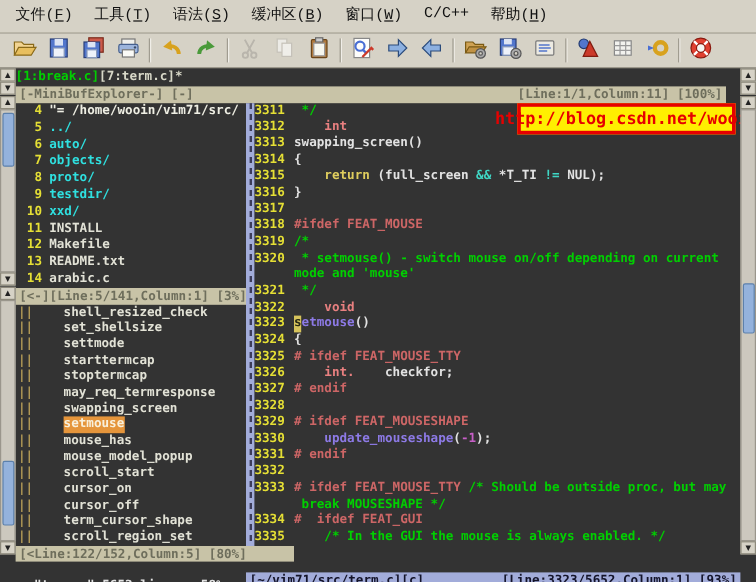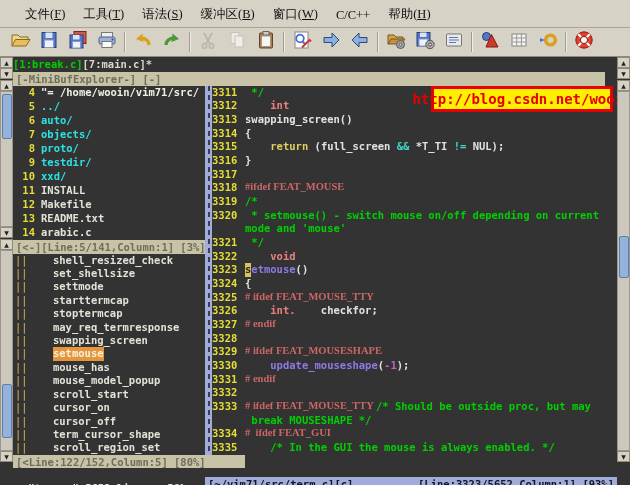--- a/index.html
+++ b/index.html
@@ -1,21 +1,21 @@
 <!DOCTYPE html>
 <html><head>
 <meta charset="utf-8">
 <style>
   html,body{margin:0;padding:0;background:#777;}
   .screen{position:relative;width:630px;height:485px;background:#333;overflow:hidden;
           font-family:"DejaVu Sans Mono",monospace;}
   
   .menubar{position:absolute;left:0;top:0;width:630px;height:28px;background:#d6d2c6;
-           border-bottom:1px solid #a8a496;display:flex;align-items:flex-end;padding-left:16px;
-           font-family:Liberation Serif, serif;font-size:12.5px;color:#111;box-sizing:border-box;}
+           border-bottom:1px solid #a8a496;display:flex;align-items:flex-start;padding-left:4px;
+           font-family:Liberation Mono, monospace;font-size:12.5px;color:#111;box-sizing:border-box;}
   .menu-item{padding:4px 9px;white-space:nowrap;}
   .menu-item u{text-decoration:underline;}
   .toolbar{position:absolute;left:0;top:28px;width:630px;height:29px;background:#d6d2c6;
            border-bottom:1px solid #8e8a7e;display:flex;align-items:center;padding-left:5px;box-sizing:border-box;}
   .tbtn{width:29px;height:26px;display:flex;align-items:center;justify-content:center;}
   .tbtn.disabled{opacity:.8;}
   .tsep{width:1px;height:20px;background:#a09c90;margin:0 3px;box-shadow:1px 0 0 #f0eee8;}
   
   .vimbg{position:absolute;left:0;top:57px;width:630px;height:428px;background:#333;}
   .vtext{font-size:10.5px;font-weight:bold;white-space:pre;line-height:normal;}
@@ -42,21 +42,21 @@
   .taglist-status{left:13px;top:455px;width:232px;height:13px;}
   .separator{position:absolute;left:205px;top:85.5px;width:7px;height:369.5px;
              background-color:var(--st-active,#a2acda);
              background-image:repeating-linear-gradient(180deg,#3c3c5a 0 5px,transparent 5px 9px);
              background-size:2px 100%;background-repeat:no-repeat;background-position:2.5px 0;}
   .code{position:absolute;left:212px;top:85.5px;width:405px;height:369.5px;overflow:hidden;}
   .c-row{height:13.68px;display:flex;}
   .c-lnum{width:33px;flex:none;color:var(--lnum,#e5df35);}
   .tk-n{color:#e2e2e2;}
   .tk-c{color:var(--green,#00d000);}
-  .tk-p{color:#cd6666;font-family:Liberation Serif, serif;}
+  .tk-p{color:#cd6666;}
   .tk-t{color:#e88080;}
   .tk-s{color:#e0ce5e;text-align:center;}
   .tk-o{color:#3fd7c5;}
   .tk-f{color:#8d7ae6;}
   .tk-m{color:#c75fc7;}
   .tk-cur{background:var(--cursor,#d6c35c);color:#2a2a16;}
   .code-status{left:205px;top:455px;width:412px;height:13px;margin-top:22px;}
   .cmdline{position:absolute;left:0;top:468px;width:630px;height:17px;color:#e2e2e2;padding:2px 0 0 3px;box-sizing:border-box;}
   .url-box{position:absolute;left:431px;top:86px;width:182px;height:26px;box-sizing:border-box;
            background:var(--url-bg,#ffef00);border:3px solid var(--url-border,#e60000);
@@ -214,24 +214,25 @@
         <span><svg width="22" height="22" viewBox="0 0 22 22">
             <circle cx="11" cy="11" r="8.2" fill="#e04030" stroke="#8a1a10"></circle>
             <path d="M5.3 5.3l3 3M16.7 5.3l-3 3M5.3 16.7l3-3M16.7 16.7l-3-3" stroke="#ffffff" stroke-width="2"></path>
             <circle cx="11" cy="11" r="3.6" fill="#f6f6f2" stroke="#8a1a10"></circle>
           </svg></span>
       </span>
     </div>
 
   <div class="vimbg"></div>
 
-  <div class="mbe-line vtext"><span class="buf-current">[1:break.c]</span><span class="buf-other">[7:main.c]*</span></div>
+  <div class="mbe-line vtext"><span class="buf-current">[1:break.c]</span><span class="buf-other">[7:term.c]*</span></div>
 
   <div class="statusline mbe-status vtext">
     <span class="left">[-MiniBufExplorer-] [-]</span>
+    <span class="right">[Line:1/1,Column:11] [100%]</span>
   </div>
 
   <div class="explorer vtext" id="explorer"><div class="x-row"><span class="x-lnum"> 4</span><span class="x-header">"= /home/wooin/vim71/src/</span></div><div class="x-row"><span class="x-lnum"> 5</span><span class="x-dir">../</span></div><div class="x-row"><span class="x-lnum"> 6</span><span class="x-dir">auto/</span></div><div class="x-row"><span class="x-lnum"> 7</span><span class="x-dir">objects/</span></div><div class="x-row"><span class="x-lnum"> 8</span><span class="x-dir">proto/</span></div><div class="x-row"><span class="x-lnum"> 9</span><span class="x-dir">testdir/</span></div><div class="x-row"><span class="x-lnum">10</span><span class="x-dir">xxd/</span></div><div class="x-row"><span class="x-lnum">11</span><span class="x-file">INSTALL</span></div><div class="x-row"><span class="x-lnum">12</span><span class="x-file">Makefile</span></div><div class="x-row"><span class="x-lnum">13</span><span class="x-file">README.txt</span></div><div class="x-row"><span class="x-lnum">14</span><span class="x-file">arabic.c</span></div></div>
   <div class="statusline explorer-status vtext">
     <span class="left">[&lt;-][Line:5/141,Column:1] [3%]</span>
   </div>
 
   <div class="taglist vtext" id="taglist"><div class="tag-row"><span class="tag-prefix">||</span><span class="tag-name">    </span><span class="tag-name">shell_resized_check</span></div><div class="tag-row"><span class="tag-prefix">||</span><span class="tag-name">    </span><span class="tag-name">set_shellsize</span></div><div class="tag-row"><span class="tag-prefix">||</span><span class="tag-name">    </span><span class="tag-name">settmode</span></div><div class="tag-row"><span class="tag-prefix">||</span><span class="tag-name">    </span><span class="tag-name">starttermcap</span></div><div class="tag-row"><span class="tag-prefix">||</span><span class="tag-name">    </span><span class="tag-name">stoptermcap</span></div><div class="tag-row"><span class="tag-prefix">||</span><span class="tag-name">    </span><span class="tag-name">may_req_termresponse</span></div><div class="tag-row"><span class="tag-prefix">||</span><span class="tag-name">    </span><span class="tag-name">swapping_screen</span></div><div class="tag-row"><span class="tag-prefix">||</span><span class="tag-name">    </span><span class="tag-name tag-sel">setmouse</span></div><div class="tag-row"><span class="tag-prefix">||</span><span class="tag-name">    </span><span class="tag-name">mouse_has</span></div><div class="tag-row"><span class="tag-prefix">||</span><span class="tag-name">    </span><span class="tag-name">mouse_model_popup</span></div><div class="tag-row"><span class="tag-prefix">||</span><span class="tag-name">    </span><span class="tag-name">scroll_start</span></div><div class="tag-row"><span class="tag-prefix">||</span><span class="tag-name">    </span><span class="tag-name">cursor_on</span></div><div class="tag-row"><span class="tag-prefix">||</span><span class="tag-name">    </span><span class="tag-name">cursor_off</span></div><div class="tag-row"><span class="tag-prefix">||</span><span class="tag-name">    </span><span class="tag-name">term_cursor_shape</span></div><div class="tag-row"><span class="tag-prefix">||</span><span class="tag-name">    </span><span class="tag-name">scroll_region_set</span></div></div>
   <div class="statusline taglist-status vtext">
     <span class="left">[&lt;Line:122/152,Column:5] [80%]</span>

